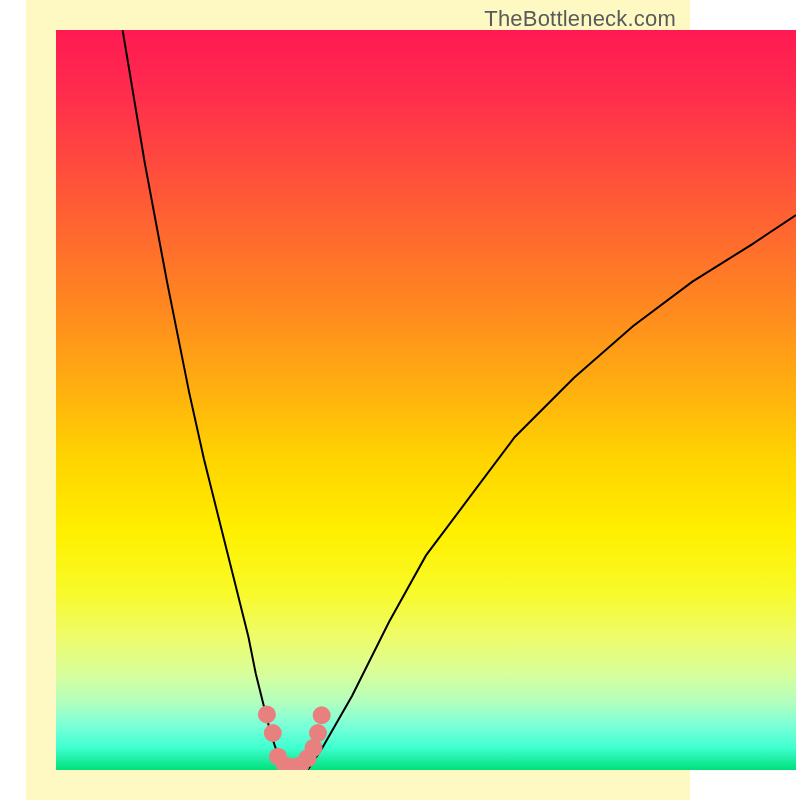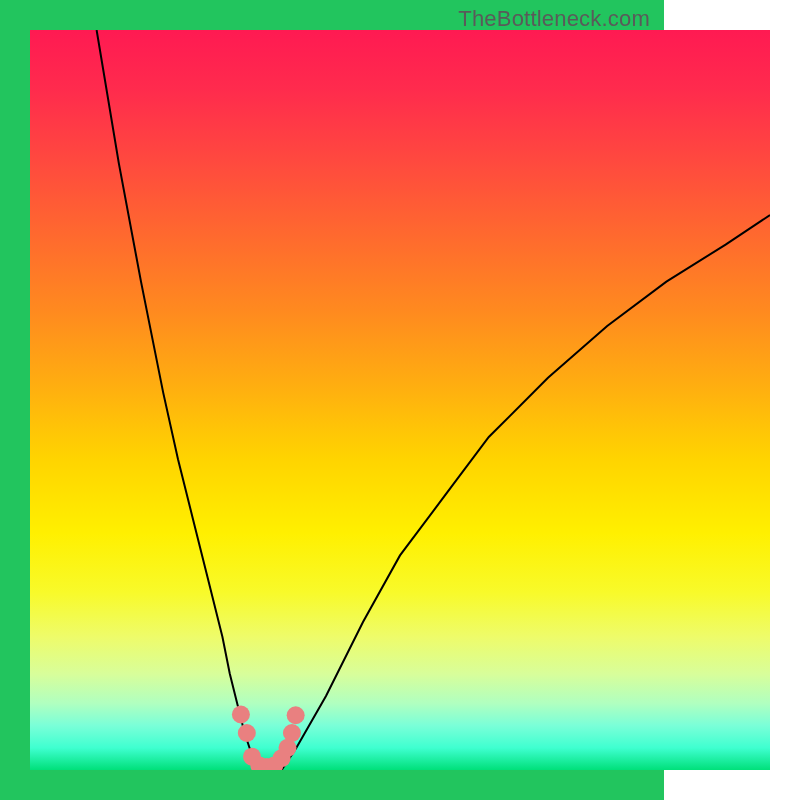--- a/index.html
+++ b/index.html
@@ -1,21 +1,22 @@
 <!DOCTYPE html>
 <html><head>
 <meta charset="utf-8">
 <style>
   * { margin: 0; padding: 0; box-sizing: border-box; }
   html, body { width: 800px; height: 800px; overflow: hidden; }
   .frame {
     width: 664px;
     height: 800px;
-    background: #22c55e;
+    background: #fef9c3;
     position: relative;
+    margin-left: 26px;
   }
   .plot-area {
     position: absolute;
     left: 30px;
     top: 30px;
     width: 740px;
     height: 740px;
     background: linear-gradient(to bottom,
       #ff1a52 0%,
       #ff2b4d 8%,

